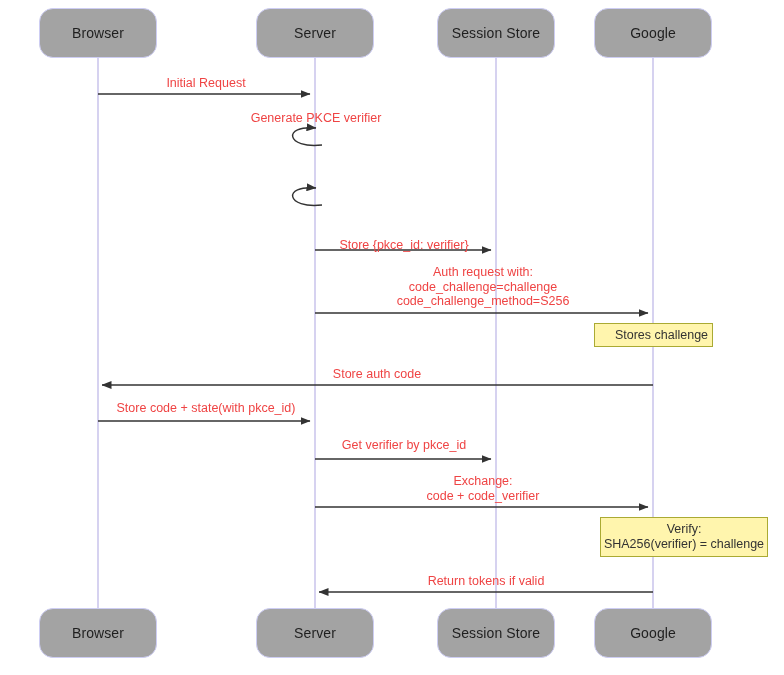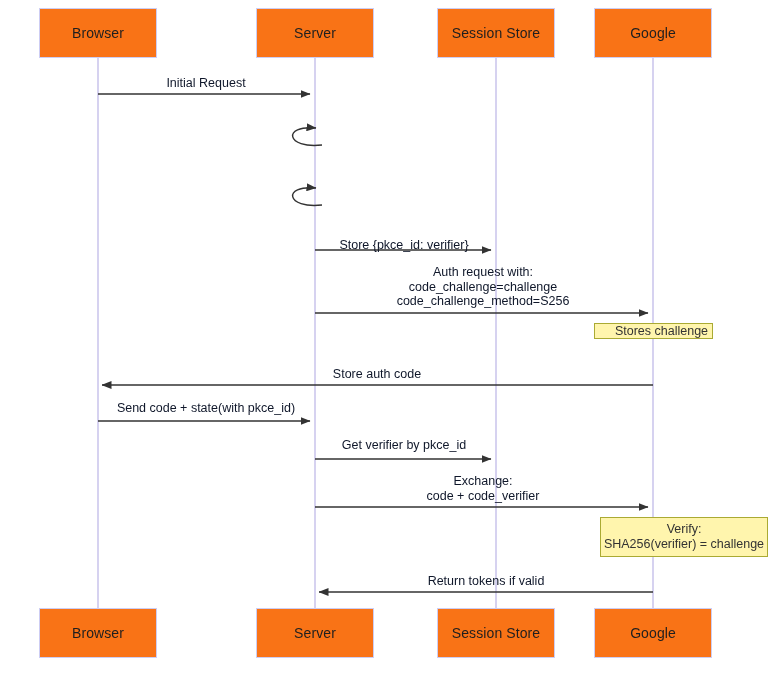--- a/index.html
+++ b/index.html
@@ -8,36 +8,36 @@
     background:#ffffff;
     font-family:"Liberation Sans", sans-serif;
     overflow:hidden;
     position:relative;
   }
   #diagram{position:absolute;left:0;top:0;width:784px;height:675px;}
 
   .actor-box{
     position:absolute;
     box-sizing:border-box;
-    background:#f97316;
+    background:#a3a3a3;
     border:1px solid #cdcdf3;
-    border-radius:0;
+    border-radius:14px;
     display:flex;align-items:center;justify-content:center;
     color:#1f1f1f;
     font-size:14px;
     letter-spacing:.1px;
   }
   .lifeline{
     position:absolute;
     width:2px;
     background:#d6d2f0;
   }
   .msg-label{
     position:absolute;
-    color:#0f172a;
+    color:#ef4444;
     font-size:12.5px;
     text-align:center;
     white-space:pre;
     line-height:14.5px;
   }
   .note-box{
     position:absolute;
     box-sizing:border-box;
     background:#fff5ad;
     border:1px solid #aaaa33;
@@ -96,37 +96,38 @@
 
     <line x1="315" y1="459" x2="491" y2="459" stroke="#333333" stroke-width="1.4" marker-end="url(#ah-r)"></line>
 
     <line x1="315" y1="507" x2="648" y2="507" stroke="#333333" stroke-width="1.4" marker-end="url(#ah-r)"></line>
 
     <line x1="653" y1="592" x2="319" y2="592" stroke="#333333" stroke-width="1.4" marker-end="url(#ah-l)"></line>
   </svg>
 
   <div class="msg-label" style="left:106px;top:76px;width:200px;">Initial Request</div>
 
+  <div class="msg-label" style="left:216px;top:111px;width:200px;">Generate PKCE verifier</div>
 
 
   <div class="msg-label" style="left:304px;top:230px;width:200px;margin-top:8px;">Store {pkce_id: verifier}</div>
 
   <div class="msg-label" style="left:383px;top:265px;width:200px;">Auth request with:
 code_challenge=challenge
 code_challenge_method=S256</div>
 
   <div class="msg-label" style="left:277px;top:367px;width:200px;">Store auth code</div>
 
-  <div class="msg-label" style="left:106px;top:401px;width:200px;">Send code + state(with pkce_id)</div>
+  <div class="msg-label" style="left:106px;top:401px;width:200px;">Store code + state(with pkce_id)</div>
 
   <div class="msg-label" style="left:304px;top:438px;width:200px;">Get verifier by pkce_id</div>
 
   <div class="msg-label" style="left:383px;top:474px;width:200px;">Exchange:
 code + code_verifier</div>
 
   <div class="msg-label" style="left:386px;top:574px;width:200px;">Return tokens if valid</div>
 
-  <div class="note-box" style="left:594px;top:323px;width:119px;height:16px;padding-left:16px;">Stores challenge</div>
+  <div class="note-box" style="left:594px;top:323px;width:119px;height:24px;padding-left:16px;">Stores challenge</div>
 
   <div class="note-box" style="left:569px;top:517px;width:168px;height:40px;margin-left:31px;">Verify:
 SHA256(verifier) = challenge</div>
 
 </div>
 
 </body></html>

